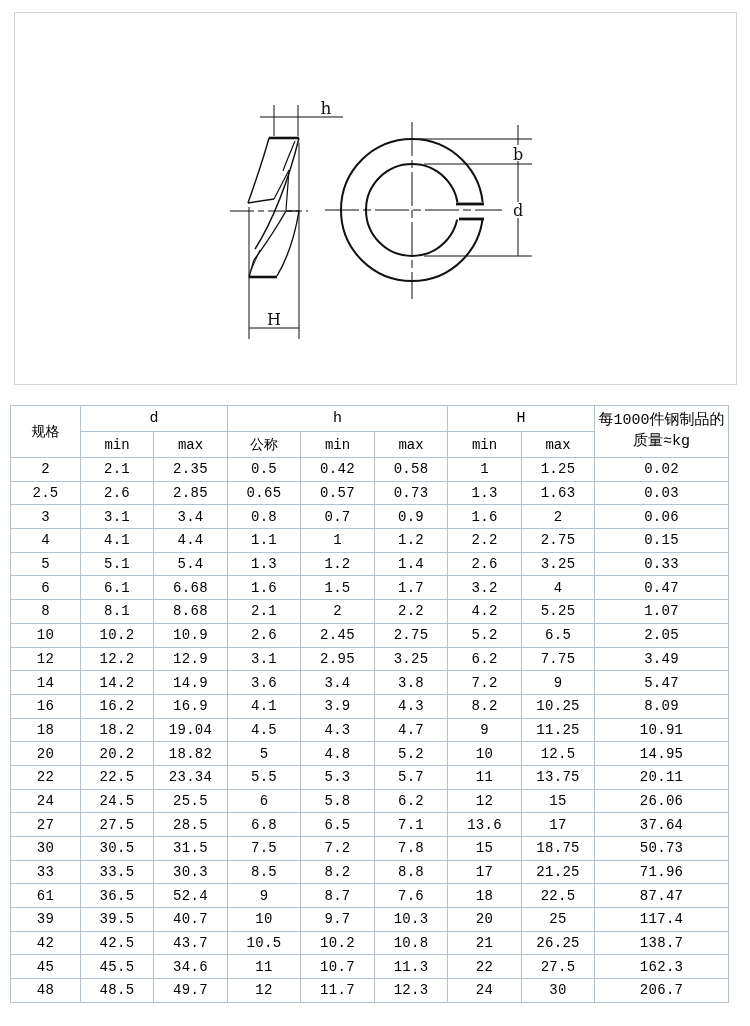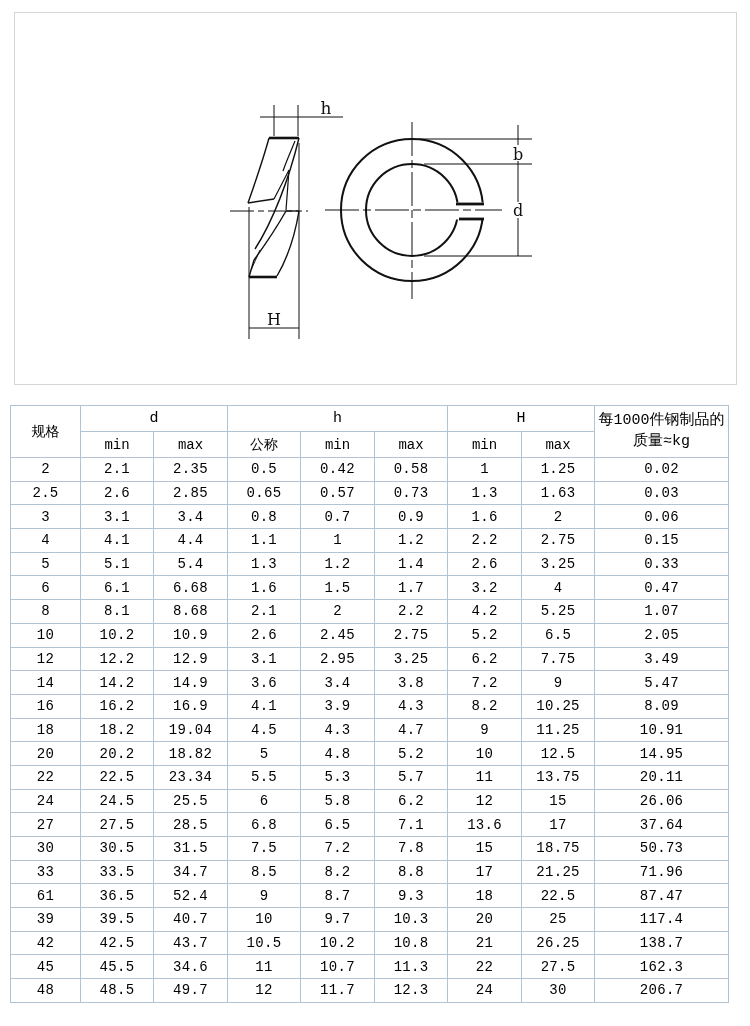--- a/index.html
+++ b/index.html
@@ -318,35 +318,35 @@
           <td>7.5</td>
           <td>7.2</td>
           <td>7.8</td>
           <td>15</td>
           <td>18.75</td>
           <td>50.73</td>
         </tr>
         <tr>
           <td>33</td>
           <td>33.5</td>
-          <td>34.7</td>
+          <td>30.3</td>
           <td>8.5</td>
           <td>8.2</td>
           <td>8.8</td>
           <td>17</td>
           <td>21.25</td>
           <td>71.96</td>
         </tr>
         <tr>
           <td>61</td>
           <td>36.5</td>
           <td>52.4</td>
           <td>9</td>
           <td>8.7</td>
-          <td>9.3</td>
+          <td>7.6</td>
           <td>18</td>
           <td>22.5</td>
           <td>87.47</td>
         </tr>
         <tr>
           <td>39</td>
           <td>39.5</td>
           <td>40.7</td>
           <td>10</td>
           <td>9.7</td>

